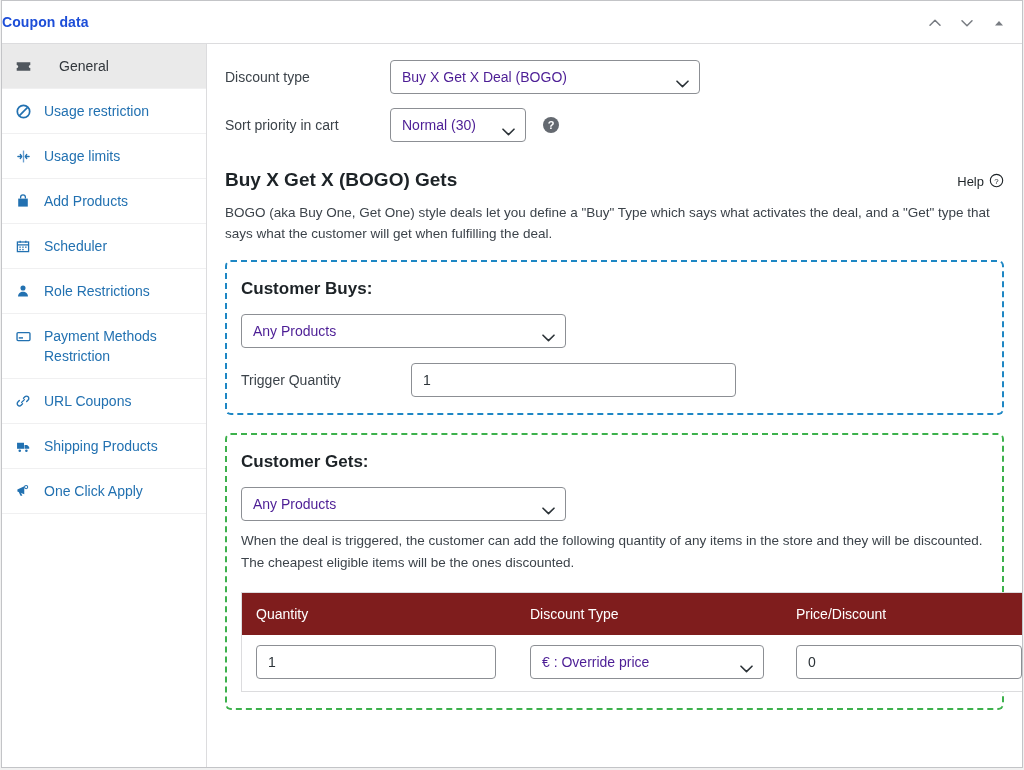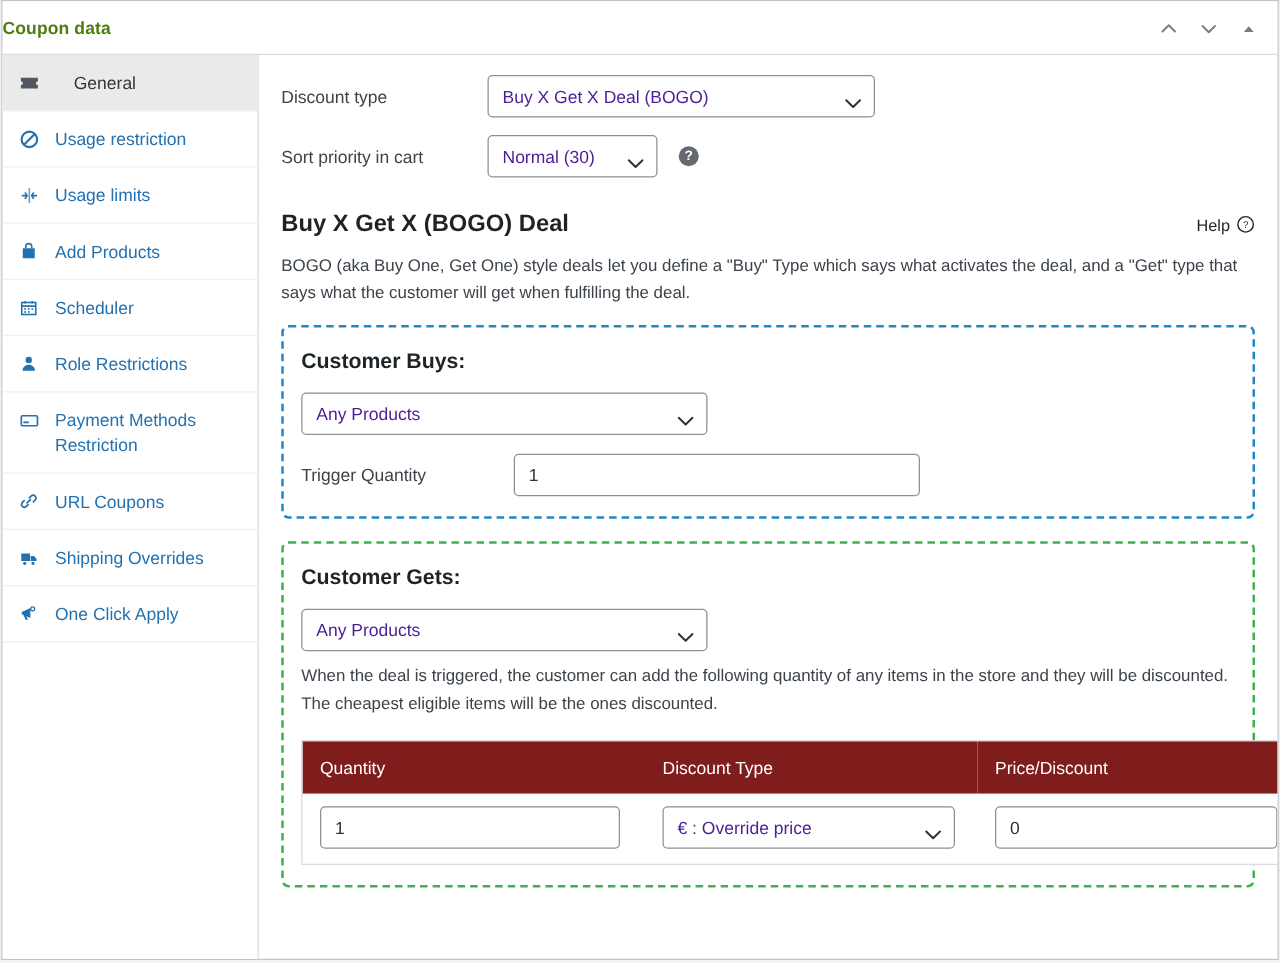--- a/index.html
+++ b/index.html
@@ -32,21 +32,21 @@
     height: 43px;
     border-bottom: 1px solid #dcdcde;
     background: #fff;
     display: flex;
     align-items: center;
     box-sizing: border-box;
   }
   .panel-title {
     font-size: 14px;
     font-weight: bold;
-    color: #4d7c0f;
+    color: #1d4ed8;
     letter-spacing: .1px;
   }
   .header-actions {
     position: absolute;
     right: 8px;
     top: 0;
     height: 43px;
     display: flex;
     align-items: center;
     gap: 2px;
@@ -420,21 +420,21 @@
 
       <li class="side-item">
         <span class="side-icon">
           <svg width="17" height="17" viewBox="0 0 20 20">
               <path d="M2.4 5.6h8.2v7.1H2.4z" fill="#2271b1"></path>
               <path d="M11.2 8.1h3.1l2.4 2.5v2.1h-5.5z" fill="#2271b1"></path>
               <circle cx="5.6" cy="14.9" r="1.5" fill="#2271b1"></circle>
               <circle cx="13.4" cy="14.9" r="1.5" fill="#2271b1"></circle>
             </svg>
         </span>
-        <span class="side-label">Shipping Overrides</span>
+        <span class="side-label">Shipping Products</span>
       </li>
 
       <li class="side-item">
         <span class="side-icon">
           <svg width="16" height="16" viewBox="0 0 20 20">
               <path d="M3 8.2 11.6 4.2v10L3 10.6z" fill="#2271b1"></path>
               <path d="M4.6 10.8 6.9 16H9.2l-2.1-4.9z" fill="#2271b1"></path>
               <circle cx="13.9" cy="5.1" r="2" fill="none" stroke="#2271b1" stroke-width="1.3"></circle>
             </svg>
         </span>
@@ -463,21 +463,21 @@
           <span class="chev">
             <svg width="13" height="8" viewBox="0 0 13 8">
                 <path d="M1 1.2 6.5 6.6 12 1.2" fill="none" stroke="#2c3338" stroke-width="1.6" stroke-linecap="round" stroke-linejoin="round"></path>
               </svg>
           </span>
         </div>
         <span class="help-dot">?</span>
       </div>
 
       <div class="section-head">
-        <h2 class="section-title">Buy X Get X (BOGO) Deal</h2>
+        <h2 class="section-title">Buy X Get X (BOGO) Gets</h2>
         <a class="help-link">
           <span>Help</span>
           <span>
             <svg width="15" height="15" viewBox="0 0 16 16">
                 <circle cx="8" cy="8" r="6.6" fill="none" stroke="#1d2327" stroke-width="1.2"></circle>
                 <text x="8" y="11.4" text-anchor="middle" font-family="Liberation Sans, sans-serif" font-size="8.4" fill="#1d2327">?</text>
               </svg>
           </span>
         </a>
       </div>

